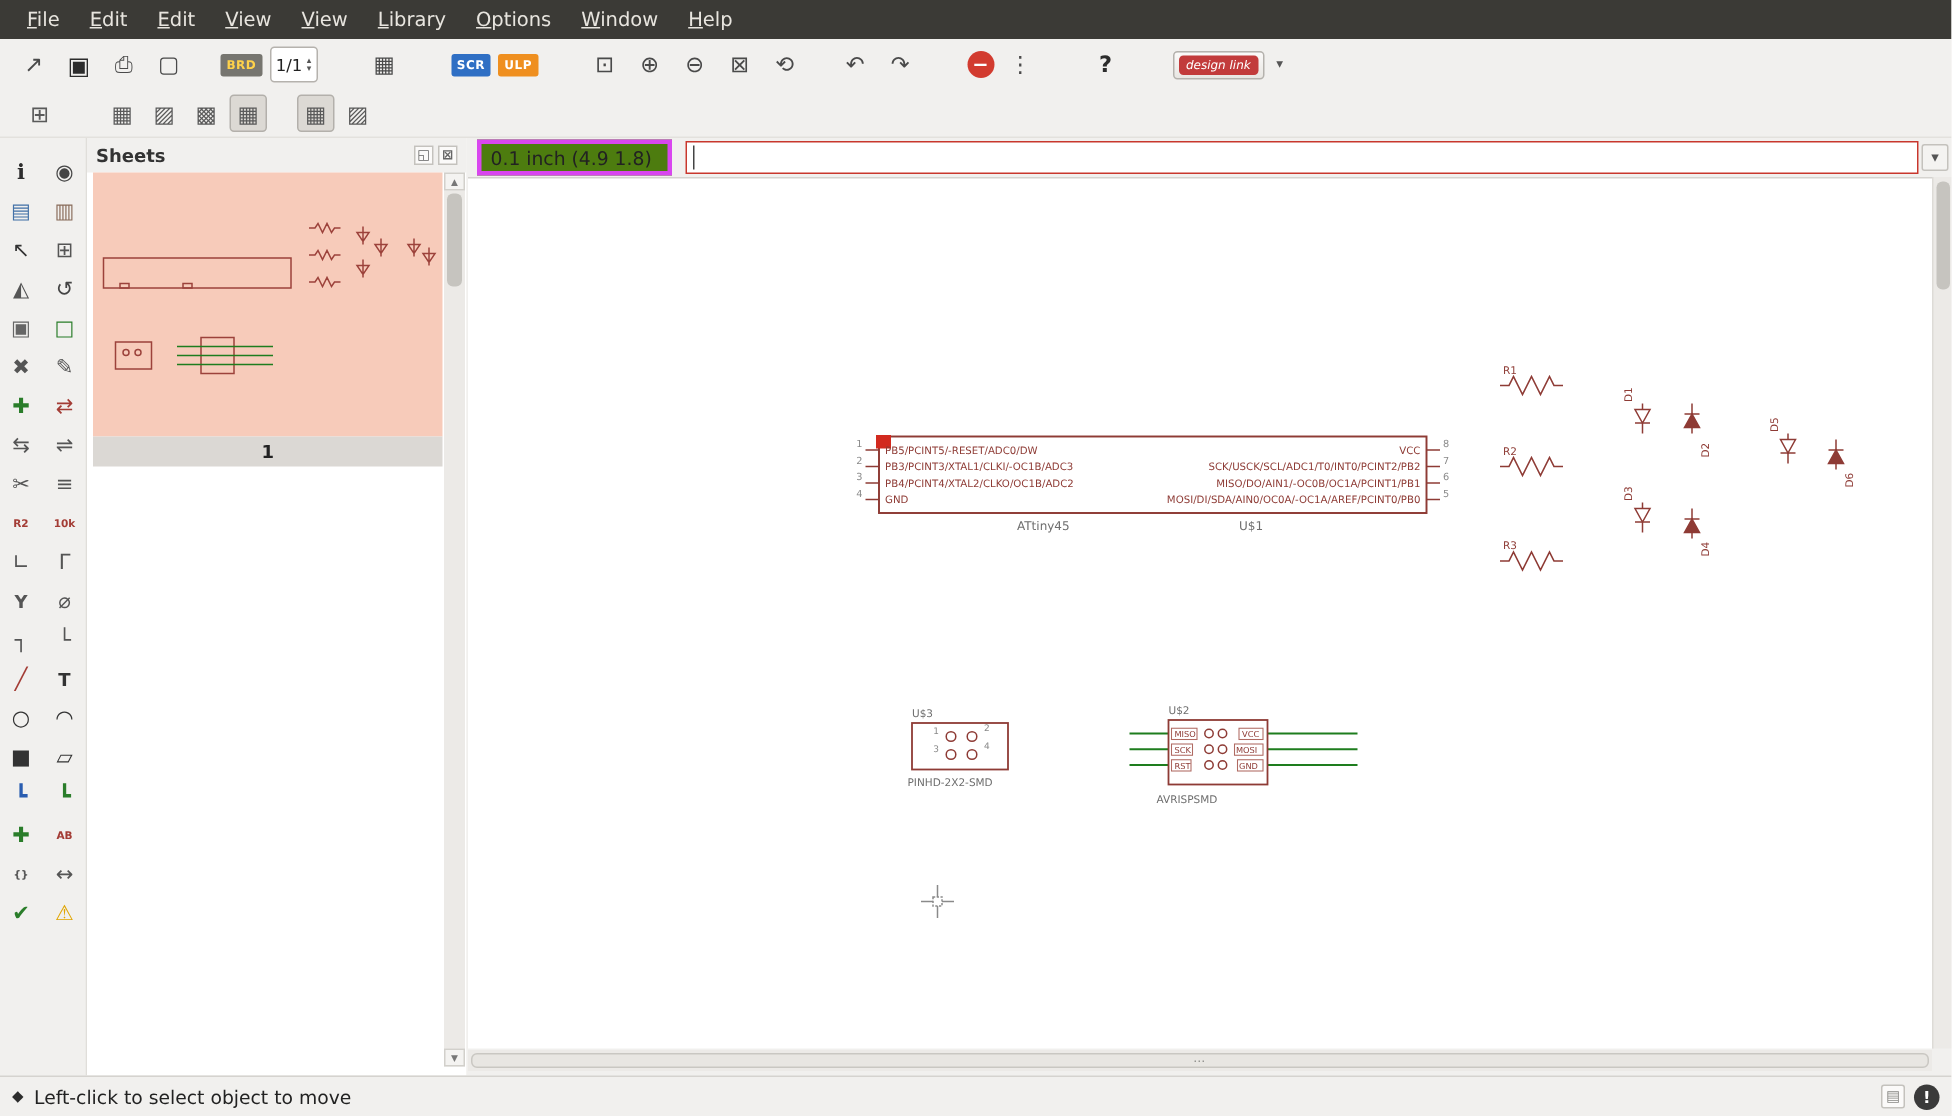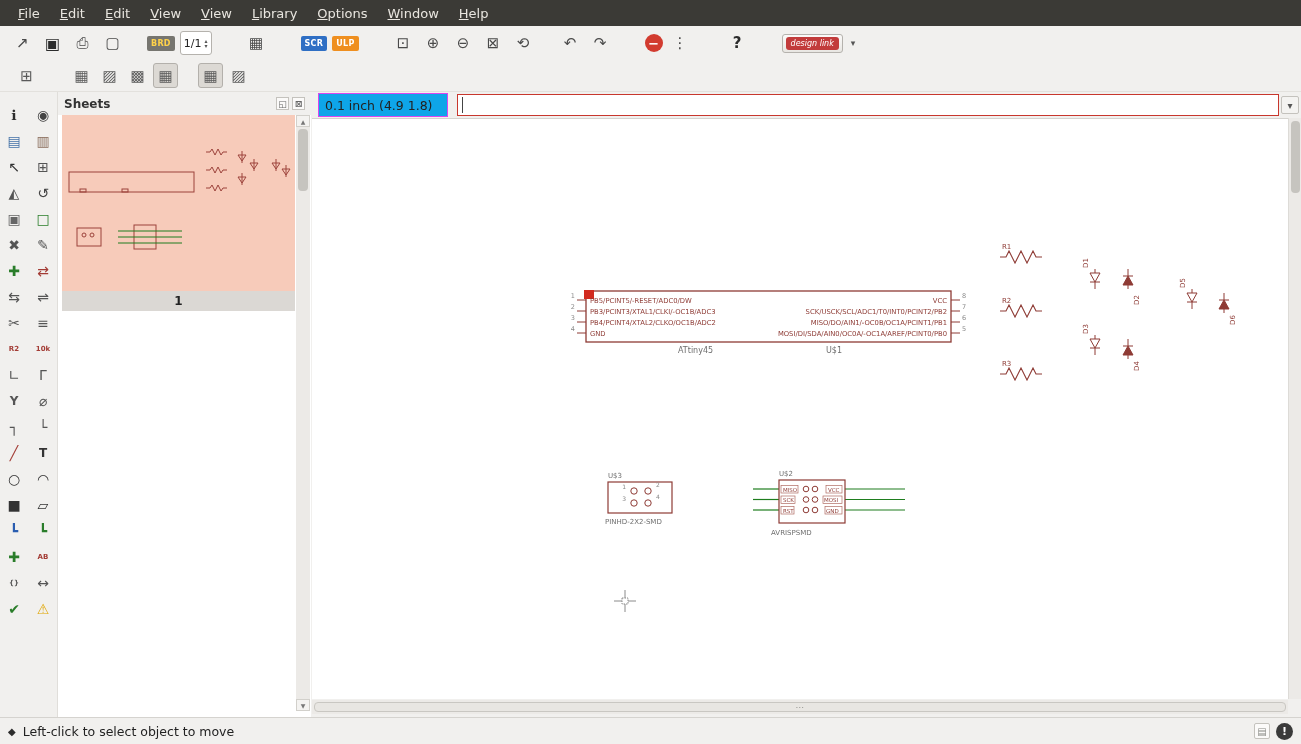--- a/index.html
+++ b/index.html
@@ -50,21 +50,21 @@
   .sheet-thumb{position:absolute;left:4px;top:23px;width:233px;height:176px;background:#f7cbba;overflow:hidden;}
   .sheet-caption{position:absolute;left:4px;top:199px;width:233px;height:20px;background:#dbd8d4;display:flex;align-items:center;justify-content:center;font-size:12px;color:#222;}
   .sheets-scroll{position:absolute;right:1px;top:23px;width:14px;height:596px;background:#eceae7;}
   .sb-arrow{position:absolute;left:0;width:14px;height:12px;font-size:6px;color:#777;display:flex;align-items:center;justify-content:center;border:1px solid #d2d0cb;background:#f4f3f1;}
   .sb-arrow.top{top:0;}
   .sb-arrow.bottom{bottom:0;}
   .sb-thumb{position:absolute;left:2px;top:14px;width:10px;height:62px;background:#c6c4bf;border-radius:4px;}
 
   
   .workarea{position:absolute;left:311px;top:92px;width:990px;height:625px;background:#f1f0ee;}
-  .coord-box{position:absolute;left:7px;top:1px;width:130px;height:24px;background:#0ea5e9;border:1px solid #d946ef;font-size:12.5px;color:#222;display:flex;align-items:center;padding-left:6px;}
+  .coord-box{position:absolute;left:7px;top:1px;width:130px;height:24px;background:#4d7c0f;border:3px solid #d946ef;font-size:12.5px;color:#222;display:flex;align-items:center;padding-left:6px;}
   .cmd-input{position:absolute;left:146px;top:2px;width:822px;height:22px;border:1px solid #c8372d;background:#fff;font-size:12px;padding-left:5px;outline:none;color:#222;}
   .cmd-caret{position:absolute;left:151px;top:5px;width:1px;height:16px;background:#444;}
   .cmd-dropdown{position:absolute;right:2px;top:4px;width:18px;height:18px;display:flex;align-items:center;justify-content:center;font-size:10px;color:#555;border:1px solid #c4c2bd;background:#f4f3f1;border-radius:2px;}
   .canvas{position:absolute;left:1px;top:26px;width:976px;height:581px;background:#ffffff;border-top:1px solid #d5d3cf;}
   .schem{position:absolute;left:0;top:0;width:976px;height:581px;}
   .v-scroll{position:absolute;right:0;top:26px;width:13px;height:581px;background:#eceae7;border-left:1px solid #dddbd7;}
   .v-thumb{position:absolute;left:2px;top:3px;width:9px;height:72px;background:#c6c4bf;border-radius:4px;}
   .h-scroll{position:absolute;left:1px;top:608px;width:976px;height:14px;background:#eceae7;}
   .h-thumb{position:absolute;left:2px;right:2px;top:2px;height:10px;background:#e8e6e2;border:1px solid #c9c7c2;border-radius:4px;display:flex;align-items:center;justify-content:center;font-size:8px;color:#8a8a86;letter-spacing:1px;}
 

